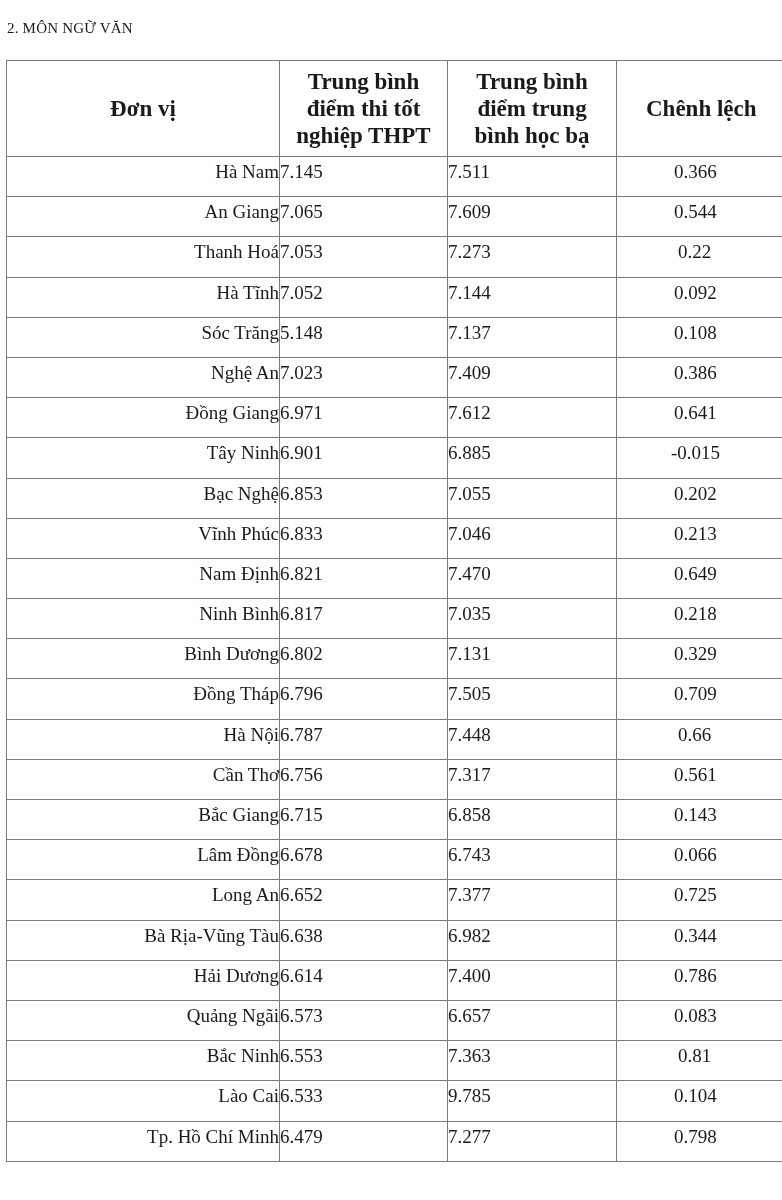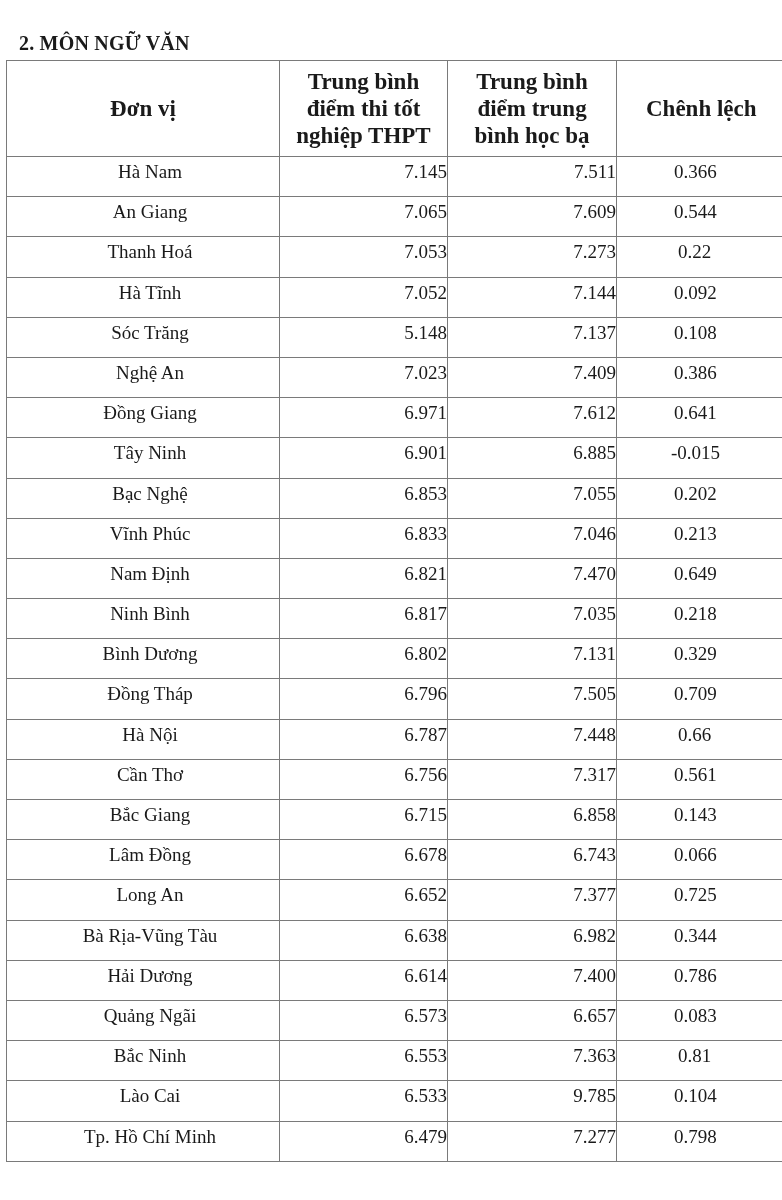--- a/index.html
+++ b/index.html
@@ -12,24 +12,24 @@
     }
     body {
       font-family: "Liberation Serif", "DejaVu Serif", serif;
       color: #1a1a1a;
       position: relative;
     }
     .section-title {
       position: absolute;
       left: 7px;
       top: 20px;
-      font-size: 20px;
-      font-weight: bold;
+      font-size: 15px;
+      font-weight: normal;
       letter-spacing: 0.2px;
-      margin: 12px;
+      margin: 0;
     }
     .table-wrap {
       position: absolute;
       left: 6px;
       top: 60px;
       width: 800px;
     }
     table {
       border-collapse: collapse;
       table-layout: fixed;
@@ -52,22 +52,22 @@
       line-height: 27px;
     }
     th.c4h { text-align: left; padding-left: 29px; }
     td {
       height: 40.2px;
       font-size: 19px;
       vertical-align: top;
       padding-top: 4px;
       box-sizing: border-box;
     }
-    td.name { text-align: center; padding-left: 14px; }
-    td.num { text-align: right; }
+    td.name { text-align: right; padding-left: 14px; }
+    td.num { text-align: left; }
     td.num4 { text-align: left; padding-left: 57px; }
     td.num4.neg { padding-left: 54px; }
     td.num4.short { padding-left: 61px; }
   </style>
 </head>
 <body>
 
 <h2 class="section-title">2. MÔN NGỮ VĂN</h2>
 
 <div class="table-wrap">

